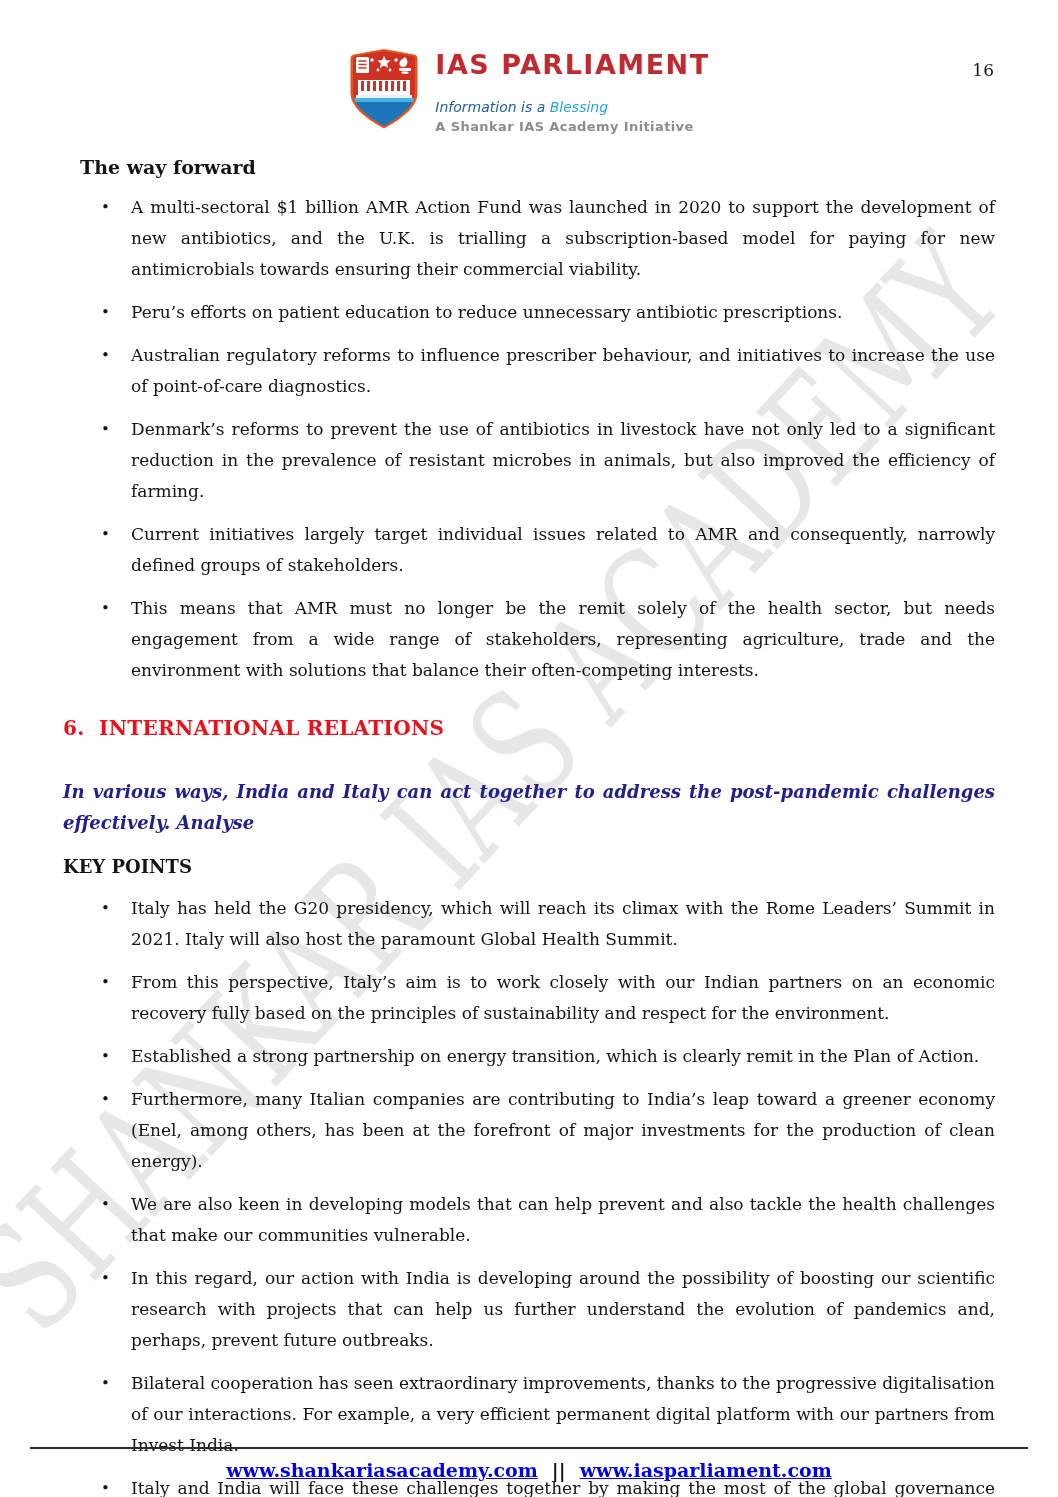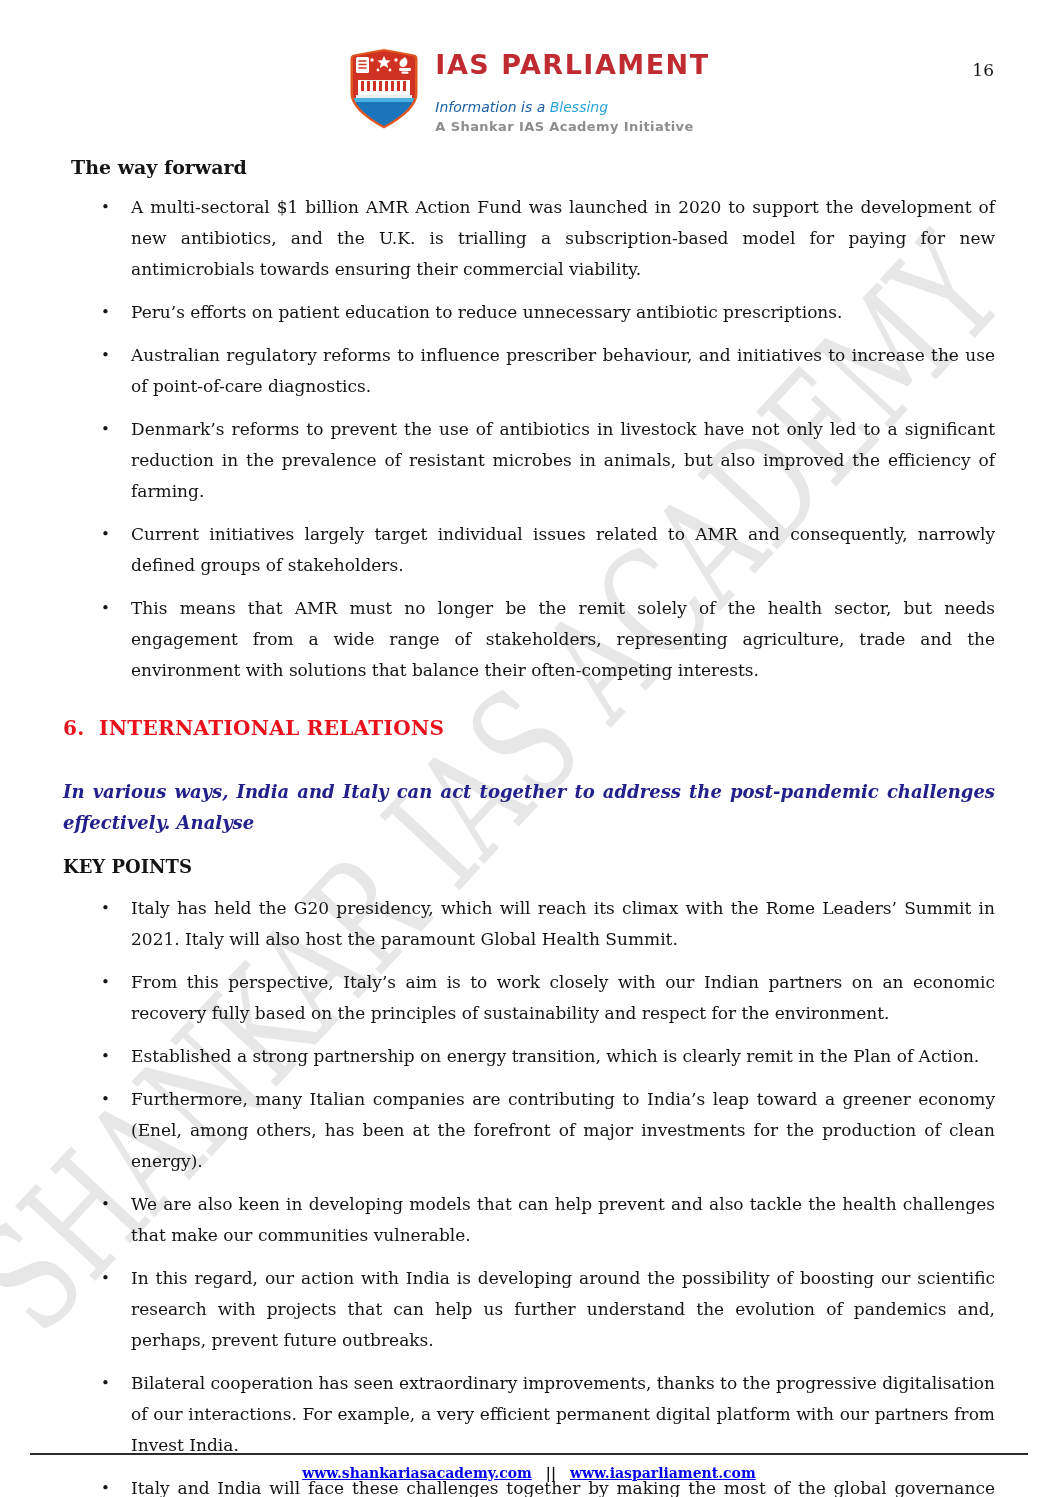--- a/index.html
+++ b/index.html
@@ -77,21 +77,21 @@
   
   .main {
     position: relative;
     z-index: 1;
     padding: 0 63px;
     margin-top: 22px;
   }
   .h-way {
     font-size: 19px;
     font-weight: bold;
-    margin: 0 0 14px 8px;
+    margin: 0 0 14px 17px;
   }
   ul.bullets {
     list-style: none;
     margin: 0;
     padding: 0;
   }
   ul.bullets li {
     position: relative;
     padding-left: 68px;
     text-align: justify;
@@ -134,21 +134,21 @@
     left: 0; right: 0;
     bottom: 16px;
   }
   .footer-rule {
     border: none;
     border-top: 2px solid #2b2b2b;
     margin: 0 30px 10px 30px;
   }
   .footer-text {
     text-align: center;
-    font-size: 14px;
+    font-size: 19px;
     font-weight: bold;
   }
   .footer-text a {
     color: var(--link-blue);
     text-decoration: underline;
     cursor: pointer;
   }
   .footer-sep { color: #111; margin: 0 14px; font-weight: bold; }
 </style>
 </head>

